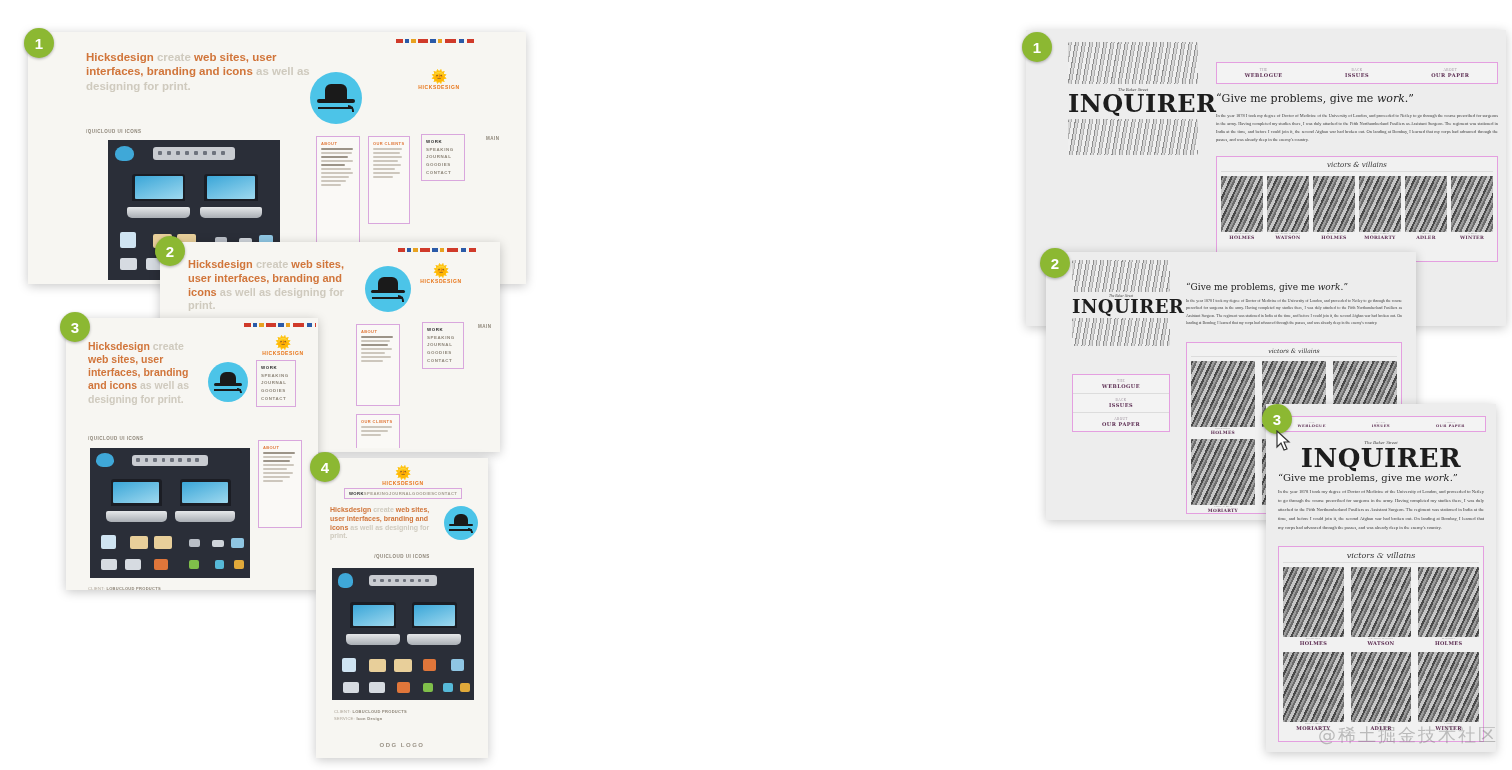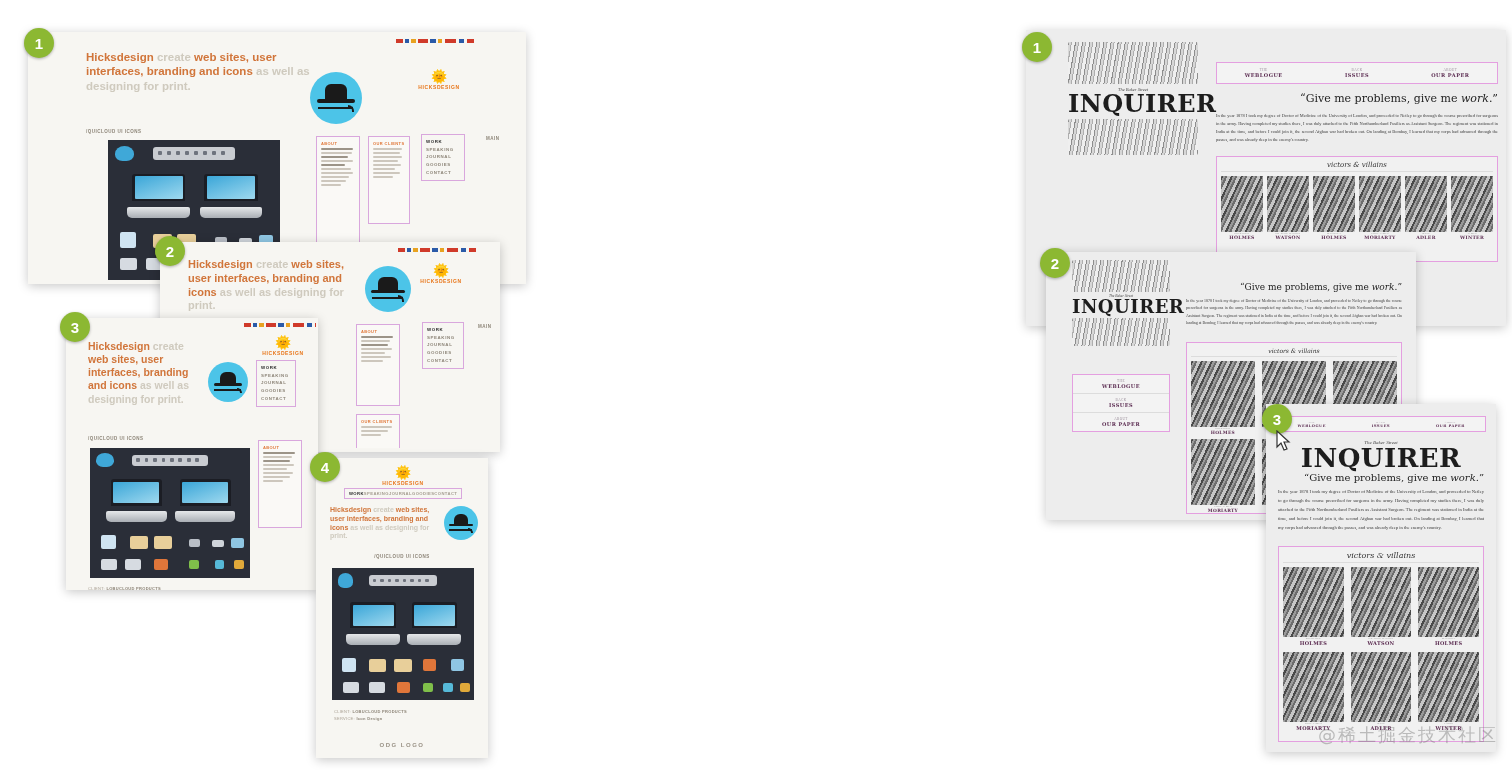--- a/index.html
+++ b/index.html
@@ -80,21 +80,21 @@
   .masthead .sub{font-family:"Liberation Serif", serif;font-style:italic;font-size:4.5px;color:#4a4a4a;}
   .masthead .name{font-family:"DejaVu Serif", serif;font-weight:bold;color:#1d1d1d;letter-spacing:.5px;line-height:1;}
   .iqnav{position:absolute;border:1px solid #e49fe0;background:#f3f3f3;box-sizing:border-box;
       display:flex;align-items:center;}
   .iqnav .it{flex:1;text-align:center;}
   .iqnav .it .k{font-family:"Liberation Serif",serif;font-size:3.4px;color:#9b8f9b;letter-spacing:.4px;}
   .iqnav .it .v{font-family:"DejaVu Serif",serif;font-weight:bold;font-size:5px;color:#5c2d52;letter-spacing:.5px;}
   .iqnav.vert{flex-direction:column;}
   .iqnav.vert .it{width:100%;padding:4px 0;border-bottom:1px solid #dcdcdc;}
   .iqnav.vert .it:last-child{border-bottom:none;}
-  .iqquote{position:absolute;text-align:right;font-family:"DejaVu Serif",serif;color:#1d1d1d;}
+  .iqquote{position:absolute;text-align:left;font-family:"DejaVu Serif",serif;color:#1d1d1d;}
   .iqquote i{font-style:italic;}
   .iqbody{position:absolute;font-family:"Liberation Serif",serif;color:#3a3a3a;text-align:justify;}
   .iqgal{position:absolute;border:1px solid #e49fe0;background:#f1f1f1;box-sizing:border-box;padding:4px;}
   .iqgal .gt{text-align:center;font-family:"DejaVu Serif",serif;font-style:italic;color:#333;
       border-bottom:1px solid #dcdcdc;padding-bottom:2px;margin-bottom:4px;}
   .iqgrid{display:flex;flex-wrap:wrap;justify-content:space-between;}
   .pcell{text-align:center;}
   .pcell .ph{width:100%;background:
       repeating-linear-gradient(115deg,#4a4a4a 0 2px,#9a9a9a 2px 4px,#6d6d6d 4px 6px,#c7c7c7 6px 9px);
       border-radius:1px;}

